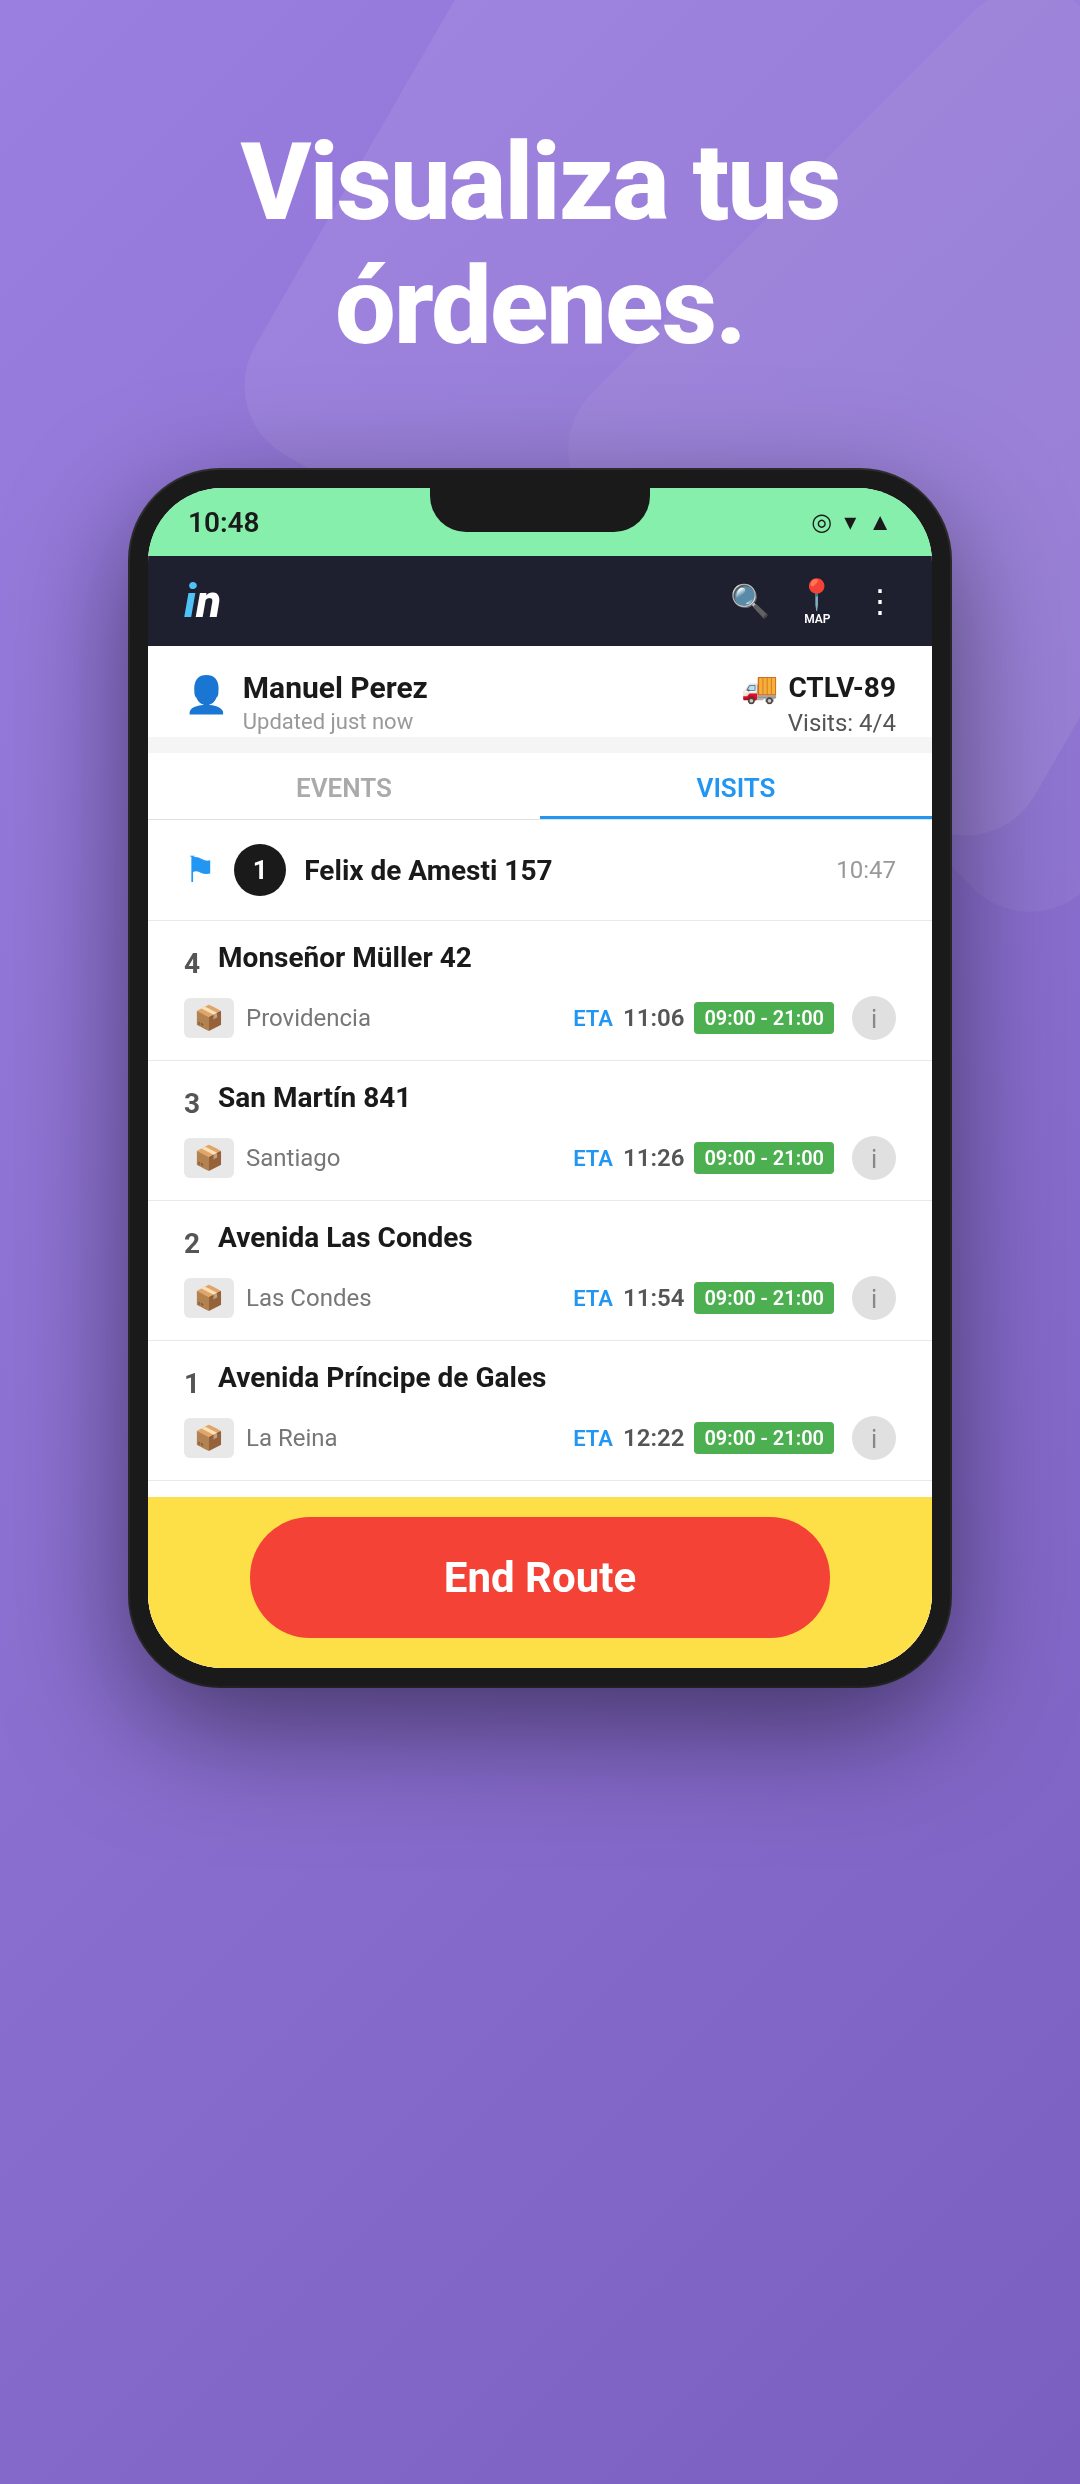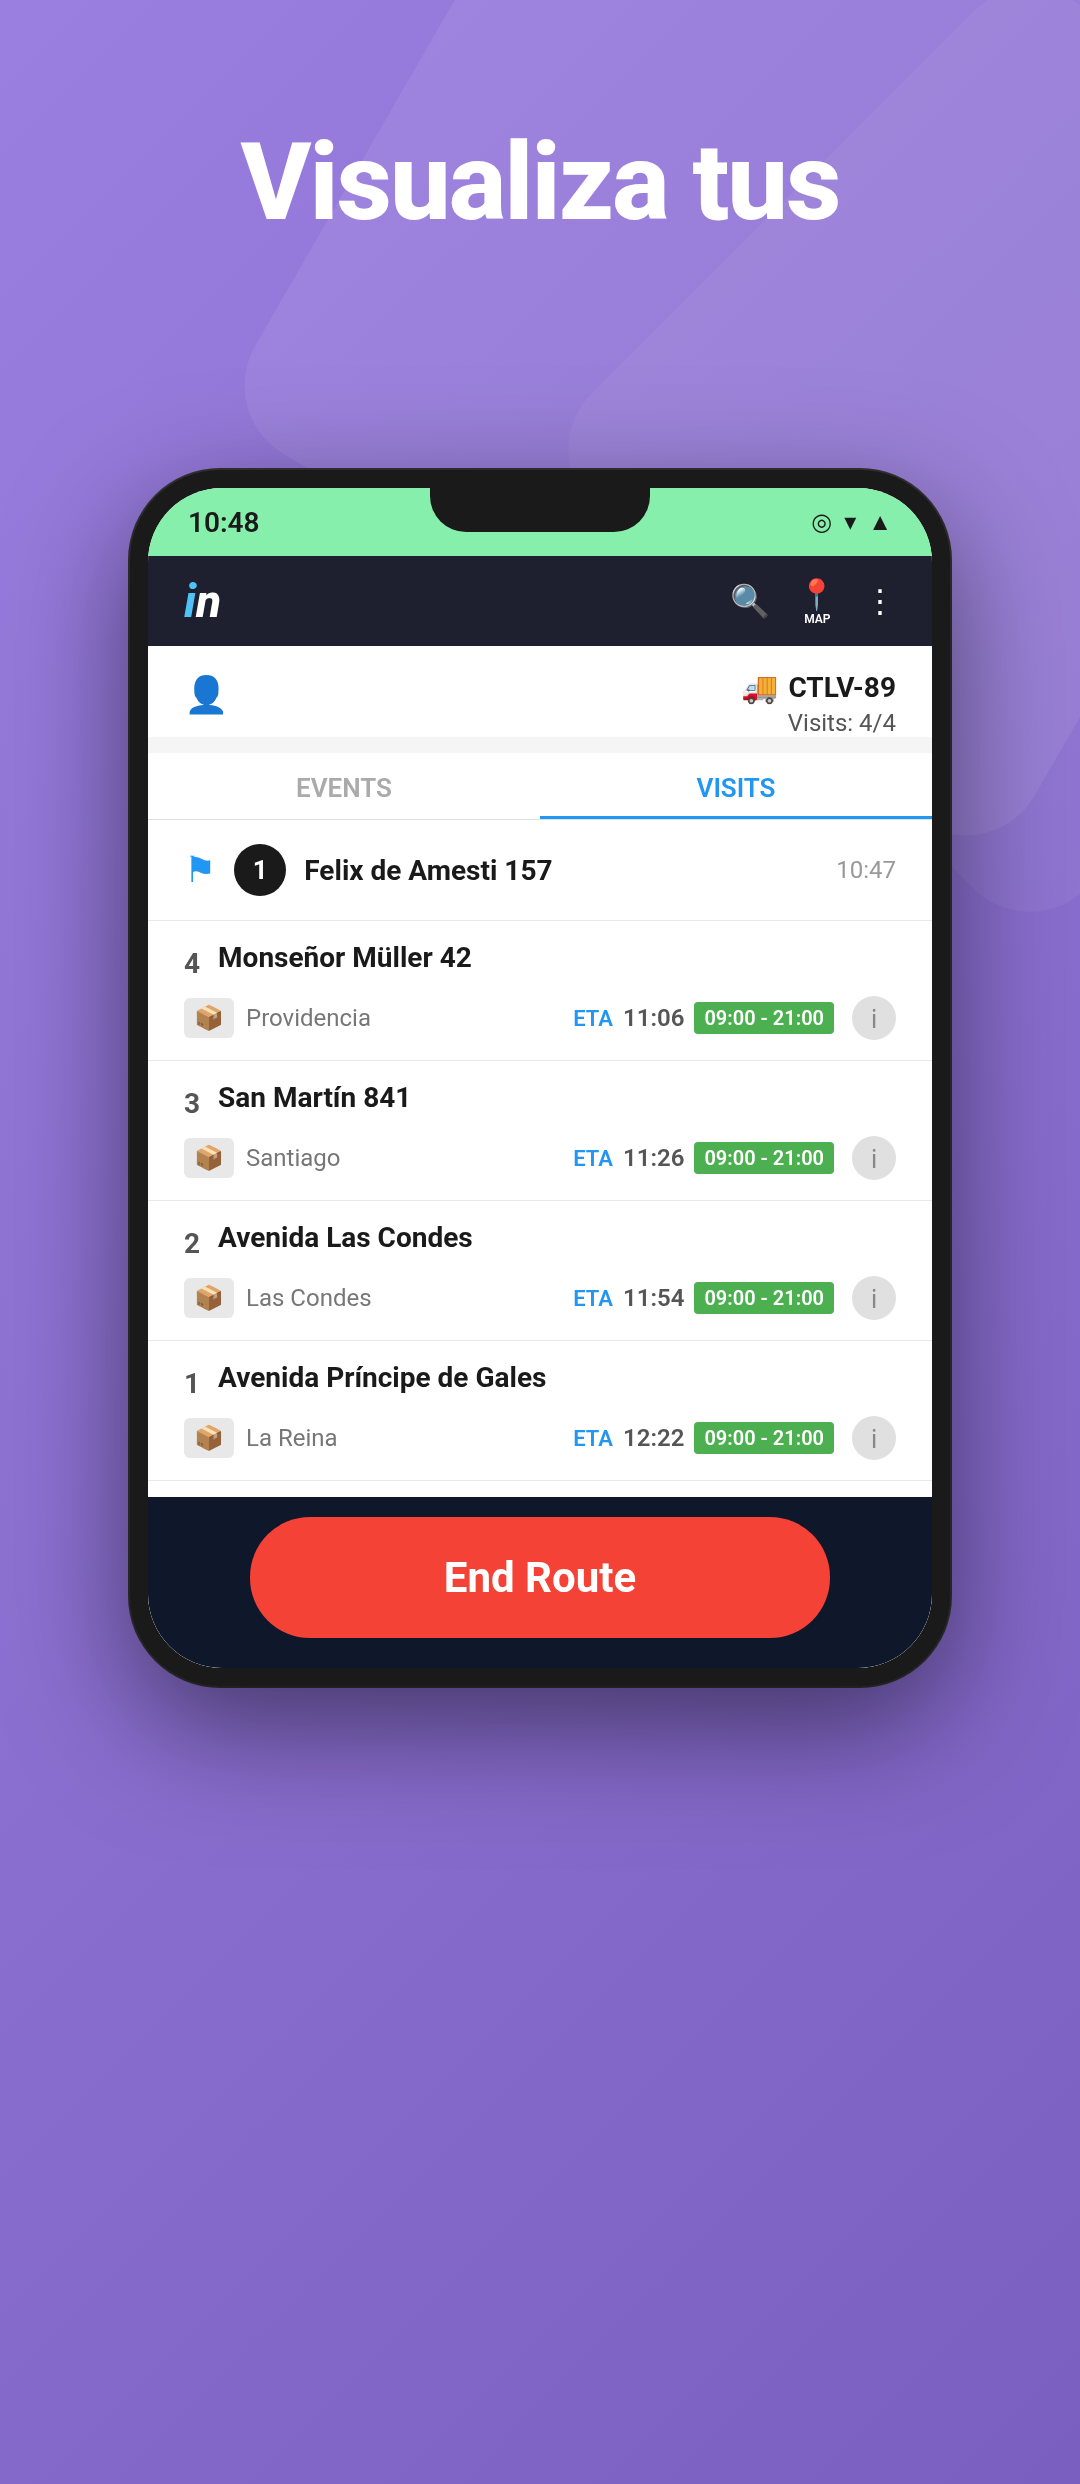--- a/index.html
+++ b/index.html
@@ -342,21 +342,21 @@
       font-size: 26px;
       color: #888;
       margin-left: 8px;
     }
 
     
     .end-route-container {
       position: absolute;
       bottom: 0; left: 0; right: 0;
       padding: 20px 40px 30px;
-      background: #0f172a;
+      background: #fde047;
       display: flex;
       justify-content: center;
       align-items: flex-end;
       z-index: 20;
     }
     .end-route-btn {
       background: #f44336;
       color: white;
       font-size: 42px;
       font-weight: 700;
@@ -377,20 +377,21 @@
 </head>
 <body>
 
 <div class="bg-purple">
   <div class="bg-diagonal"></div>
   <div class="bg-diagonal2"></div>
 </div>
 
 <div class="hero-text">
   <div>Visualiza tus</div>
+  <div>órdenes.</div>
 </div>
 
 <div class="phone-wrapper">
   <div class="phone-frame">
     <div class="phone-screen">
 
       <div class="status-bar">
         <div class="notch"></div>
         <span class="status-time">10:48</span>
         <div class="status-icons">
@@ -410,20 +411,24 @@
             <div class="map-pin">📍</div>
             <div class="map-label">MAP</div>
           </div>
           <div class="header-icon">⋮</div>
         </div>
       </div>
 
       <div class="driver-info">
         <div class="driver-left">
           <div class="driver-avatar">👤</div>
+          <div>
+            <div class="driver-name">Manuel Perez</div>
+            <div class="driver-updated">Updated just now</div>
+          </div>
         </div>
         <div class="vehicle-info">
           <div class="vehicle-row">
             <span class="truck-icon">🚚</span>
             <span class="vehicle-id">CTLV-89</span>
           </div>
           <div class="visits-count">Visits: 4/4</div>
         </div>
       </div>
 

